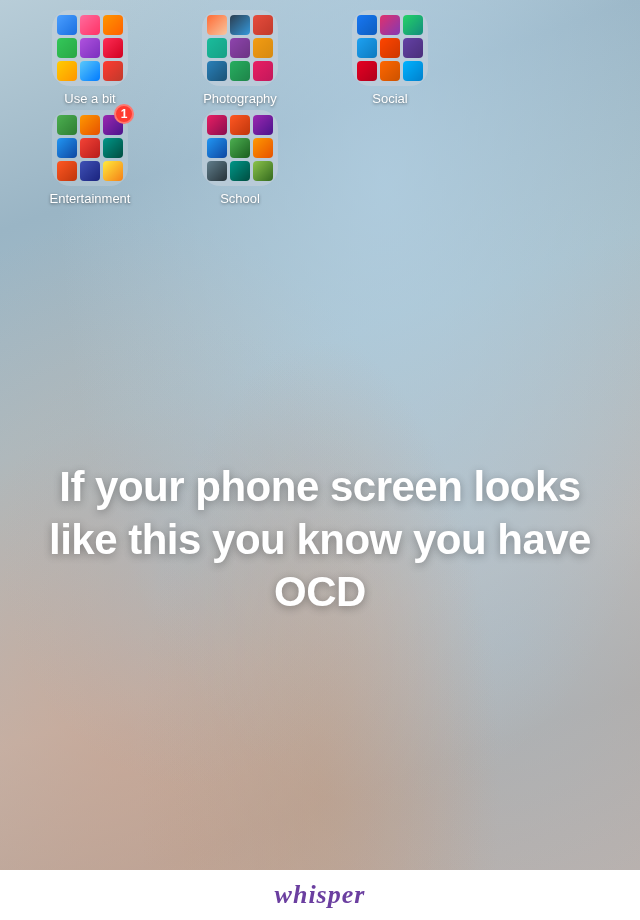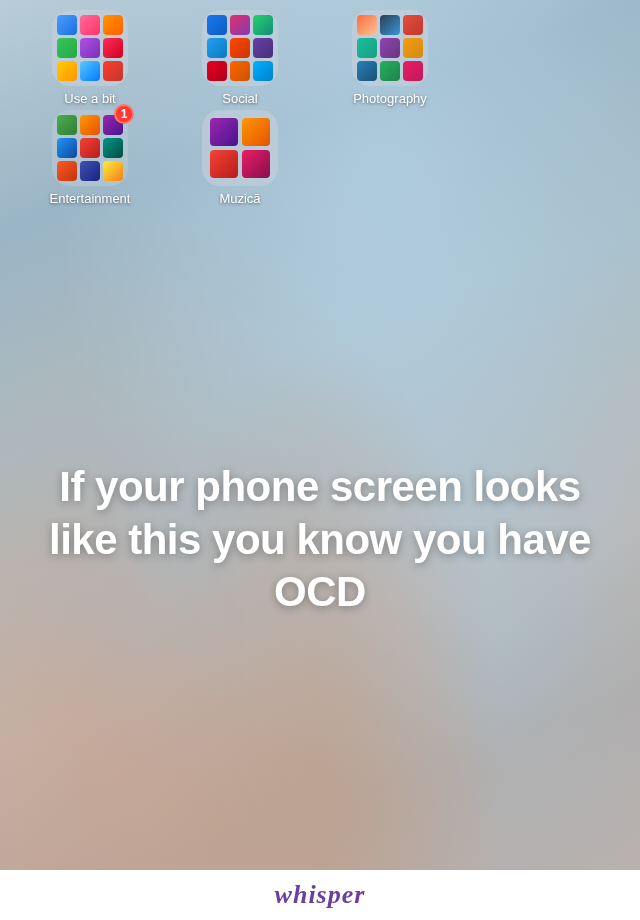--- a/index.html
+++ b/index.html
@@ -255,46 +255,46 @@
           <div class="mini-app r1-f1-a6"></div>
           <div class="mini-app r1-f1-a7"></div>
           <div class="mini-app r1-f1-a8"></div>
           <div class="mini-app r1-f1-a9"></div>
         </div>
         <span class="folder-label">Use a bit</span>
       </div>
 
       <div class="app-folder">
         <div class="folder-icon">
+          <div class="mini-app r1-f3-a1"></div>
+          <div class="mini-app r1-f3-a2"></div>
+          <div class="mini-app r1-f3-a3"></div>
+          <div class="mini-app r1-f3-a4"></div>
+          <div class="mini-app r1-f3-a5"></div>
+          <div class="mini-app r1-f3-a6"></div>
+          <div class="mini-app r1-f3-a7"></div>
+          <div class="mini-app r1-f3-a8"></div>
+          <div class="mini-app r1-f3-a9"></div>
+        </div>
+        <span class="folder-label">Photography</span>
+      </div>
+
+      <div class="app-folder">
+        <div class="folder-icon">
           <div class="mini-app r1-f2-a1"></div>
           <div class="mini-app r1-f2-a2"></div>
           <div class="mini-app r1-f2-a3"></div>
           <div class="mini-app r1-f2-a4"></div>
           <div class="mini-app r1-f2-a5"></div>
           <div class="mini-app r1-f2-a6"></div>
           <div class="mini-app r1-f2-a7"></div>
           <div class="mini-app r1-f2-a8"></div>
           <div class="mini-app r1-f2-a9"></div>
         </div>
         <span class="folder-label">Social</span>
-      </div>
-
-      <div class="app-folder">
-        <div class="folder-icon">
-          <div class="mini-app r1-f3-a1"></div>
-          <div class="mini-app r1-f3-a2"></div>
-          <div class="mini-app r1-f3-a3"></div>
-          <div class="mini-app r1-f3-a4"></div>
-          <div class="mini-app r1-f3-a5"></div>
-          <div class="mini-app r1-f3-a6"></div>
-          <div class="mini-app r1-f3-a7"></div>
-          <div class="mini-app r1-f3-a8"></div>
-          <div class="mini-app r1-f3-a9"></div>
-        </div>
-        <span class="folder-label">Photography</span>
       </div>
 
 
     </div>
 
     <div class="app-row">
 
       <div class="app-folder">
         <div class="folder-wrapper">
           <div class="folder-icon entertainment">
@@ -306,30 +306,35 @@
             <div class="mini-app r2-f1-a6"></div>
             <div class="mini-app r2-f1-a7"></div>
             <div class="mini-app r2-f1-a8"></div>
             <div class="mini-app r2-f1-a9"></div>
           </div>
           <div class="badge">1</div>
         </div>
         <span class="folder-label">Entertainment</span>
       </div>
 
-
-      <div class="app-folder">
-        <div class="folder-icon muzica-folder">
-          <div class="mini-app r2-f3-a1"></div>
-          <div class="mini-app r2-f3-a2"></div>
-          <div class="mini-app r2-f3-a3"></div>
-          <div class="mini-app r2-f3-a4"></div>
-        </div>
-        <span class="folder-label">Muzică</span>
-      </div>
+      <div class="app-folder">
+        <div class="folder-icon">
+          <div class="mini-app r2-f2-a1"></div>
+          <div class="mini-app r2-f2-a2"></div>
+          <div class="mini-app r2-f2-a3"></div>
+          <div class="mini-app r2-f2-a4"></div>
+          <div class="mini-app r2-f2-a5"></div>
+          <div class="mini-app r2-f2-a6"></div>
+          <div class="mini-app r2-f2-a7"></div>
+          <div class="mini-app r2-f2-a8"></div>
+          <div class="mini-app r2-f2-a9"></div>
+        </div>
+        <span class="folder-label">School</span>
+      </div>
+
 
     </div>
   </div>
 
   <div class="main-text">
     <p>If your phone screen looks like this you know you have OCD</p>
   </div>
 
   <div class="footer">
     <span class="whisper-logo">whisper</span>

